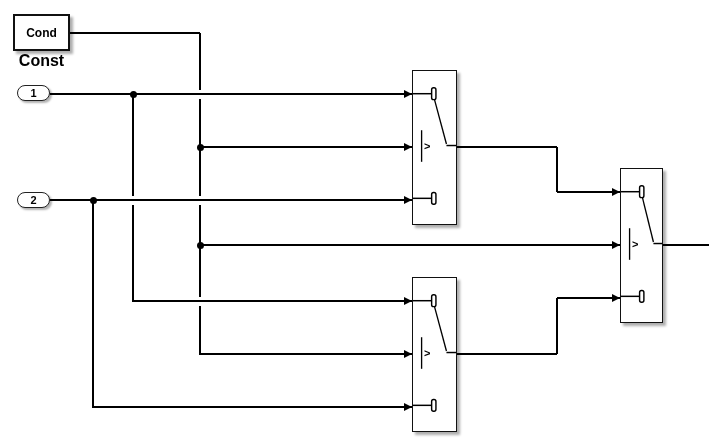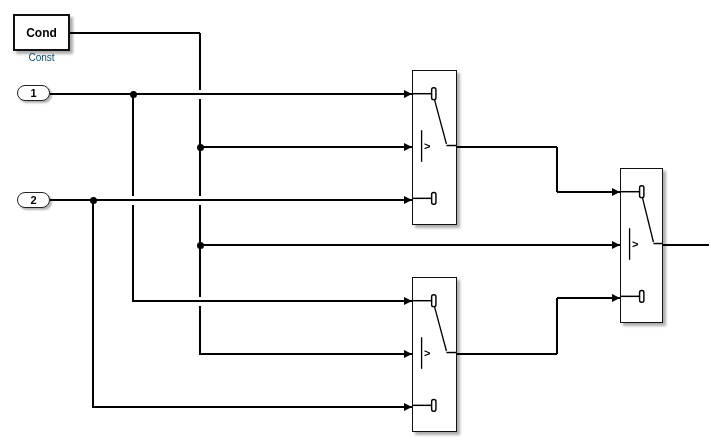--- a/index.html
+++ b/index.html
@@ -20,21 +20,21 @@
   
   .arr{position:absolute;width:0;height:0;
        border-top:4.5px solid transparent;
        border-bottom:4.5px solid transparent;
        border-left:8px solid #000;}
   
   .blk{position:absolute;background:#fff;border:1.6px solid #111;box-sizing:border-box;
        box-shadow:2.5px 2.5px 2.5px rgba(0,0,0,0.32);}
   .constblk{display:flex;align-items:center;justify-content:center;
             border-width:2px;font-weight:bold;font-size:12px;color:#000;}
-  .blkname{position:absolute;text-align:center;font-weight:normal;font-size:10px;color:#0c4a6e;}
+  .blkname{position:absolute;text-align:center;font-weight:bold;font-size:16px;color:#000000;}
   .inport{position:absolute;background:#fff;border:1.7px solid #222;box-sizing:border-box;
           border-radius:9px;display:flex;align-items:center;justify-content:center;
           font-weight:bold;font-size:11px;color:#000;
           box-shadow:2px 2px 2px rgba(0,0,0,0.30);}
   .switch{position:absolute;background:#fff;border:1.6px solid #111;box-sizing:border-box;
           box-shadow:2.5px 2.5px 2.5px rgba(0,0,0,0.32);}
   .switch svg{position:absolute;left:0;top:0;width:100%;height:100%;}
   .crit{position:absolute;left:11px;top:69px;font-size:11px;font-weight:bold;color:#000;line-height:13px;}
 </style>
 </head>

